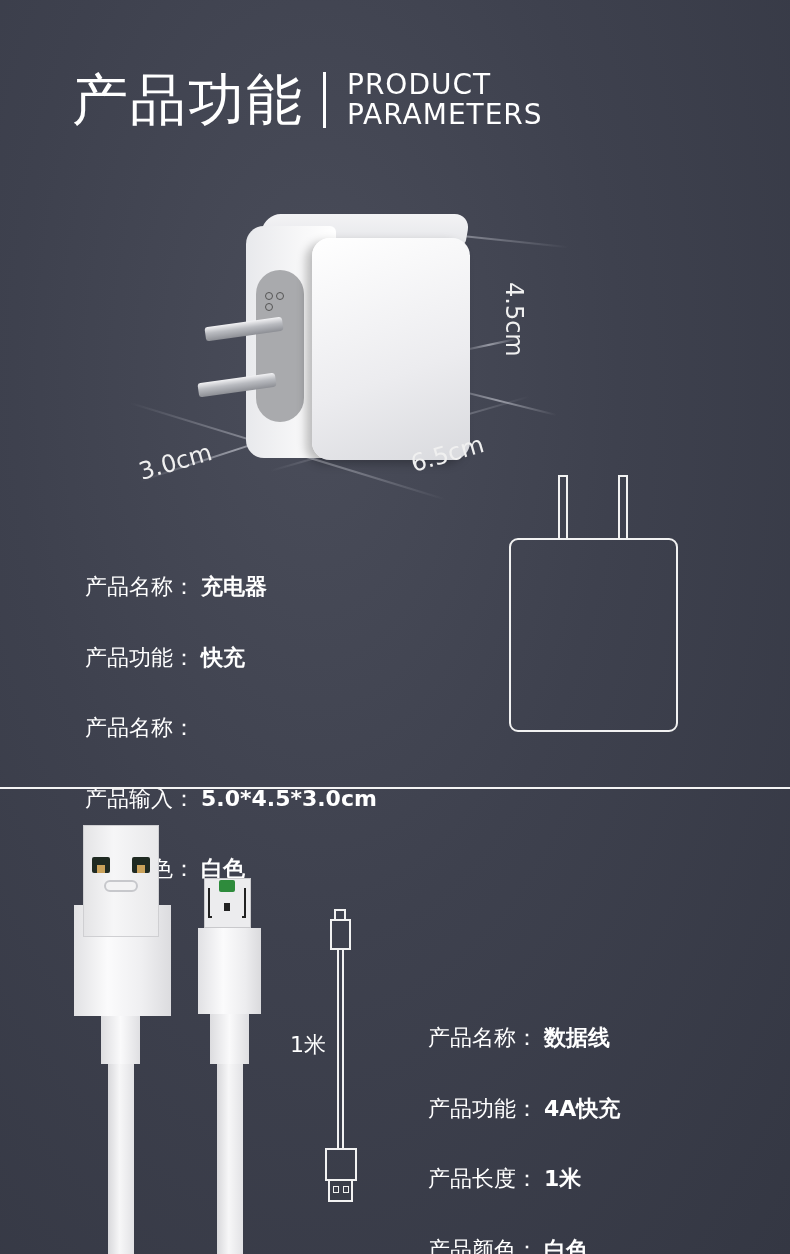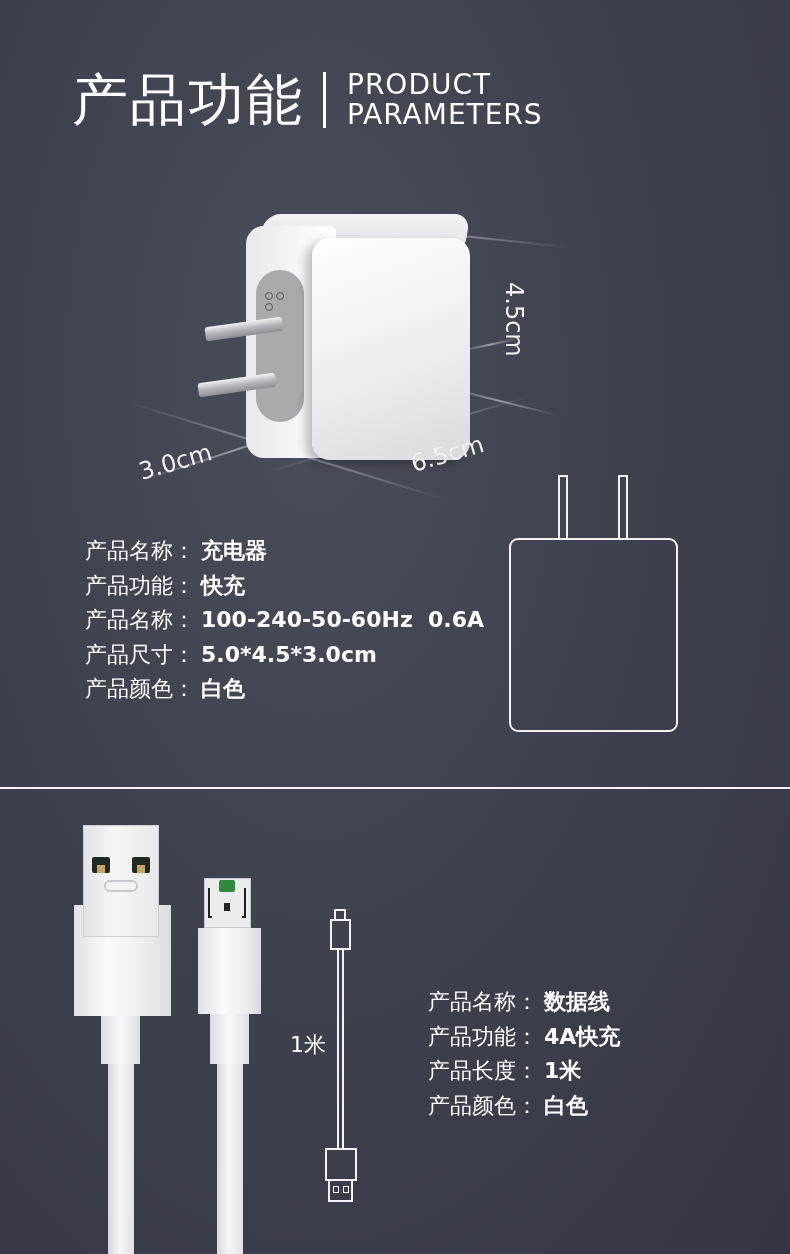--- a/index.html
+++ b/index.html
@@ -50,21 +50,21 @@
     border-radius: 3px;
     transform: rotate(-8deg);
   }
 
   
   .outline-box { left: 509px; top: 538px; width: 169px; height: 194px; border: 2px solid #f2f2f2; border-radius: 9px; }
   .outline-prong { width: 10px; height: 64px; border: 2px solid #f2f2f2; border-bottom: none; }
 
   
   .spec-list { font-size: 22px; line-height: 34.5px; color: #ffffff; }
-  .spec-row { display: flex; white-space: nowrap; }
+  .spec-row { display: flex; white-space: nowrap; margin-top: 36px; }
   .spec-key { display: inline-block; }
   .spec-val { display: inline-block; padding-left: 6px; font-weight: bold; }
 
   .divider { left: 0; top: 787px; width: 790px; height: 2px; background: #f4f4f4; }
 
   
   .usb-plug { left: 83px; top: 825px; width: 76px; height: 112px; background: linear-gradient(90deg,#e4e4e6 0%,#f6f6f7 40%,#e9e9eb 100%); border: 1px solid #cfcfd2; }
   .usb-pin { width: 18px; height: 16px; background: #1f2a22; border-radius: 2px; }
   .usb-pin::after { content:""; position:absolute; left:5px; bottom:0; width:8px; height:8px; background:#c9a25b; }
   .usb-slot { left: 104px; top: 880px; width: 34px; height: 12px; border: 2px solid #c7c8cc; border-radius: 7px; background: #f3f3f4; }
@@ -120,24 +120,23 @@
   <div class="spec-row">
       <span class="spec-key">产品名称：</span>
       <span class="spec-val">充电器</span>
     </div>
   <div class="spec-row">
       <span class="spec-key">产品功能：</span>
       <span class="spec-val">快充</span>
     </div>
   <div class="spec-row">
       <span class="spec-key">产品名称：</span>
-      <span class="spec-val" style="white-space:pre;">100-240-50-60Hz  0.6A</span>
     </div>
   <div class="spec-row">
-      <span class="spec-key">产品尺寸：</span>
+      <span class="spec-key">产品输入：</span>
       <span class="spec-val">5.0*4.5*3.0cm</span>
     </div>
   <div class="spec-row">
       <span class="spec-key">产品颜色：</span>
       <span class="spec-val">白色</span>
     </div>
 </div>
 
 <div>
   <div class="abs outline-prong" style="left:558px;top:475px;"></div>

